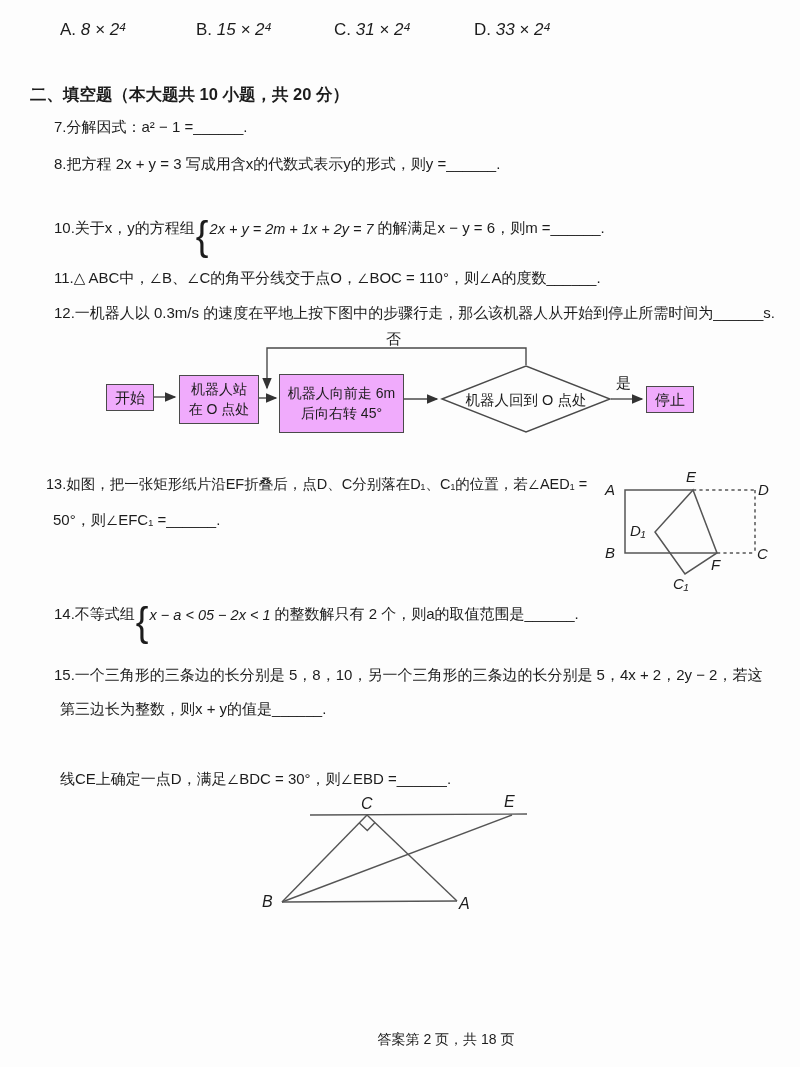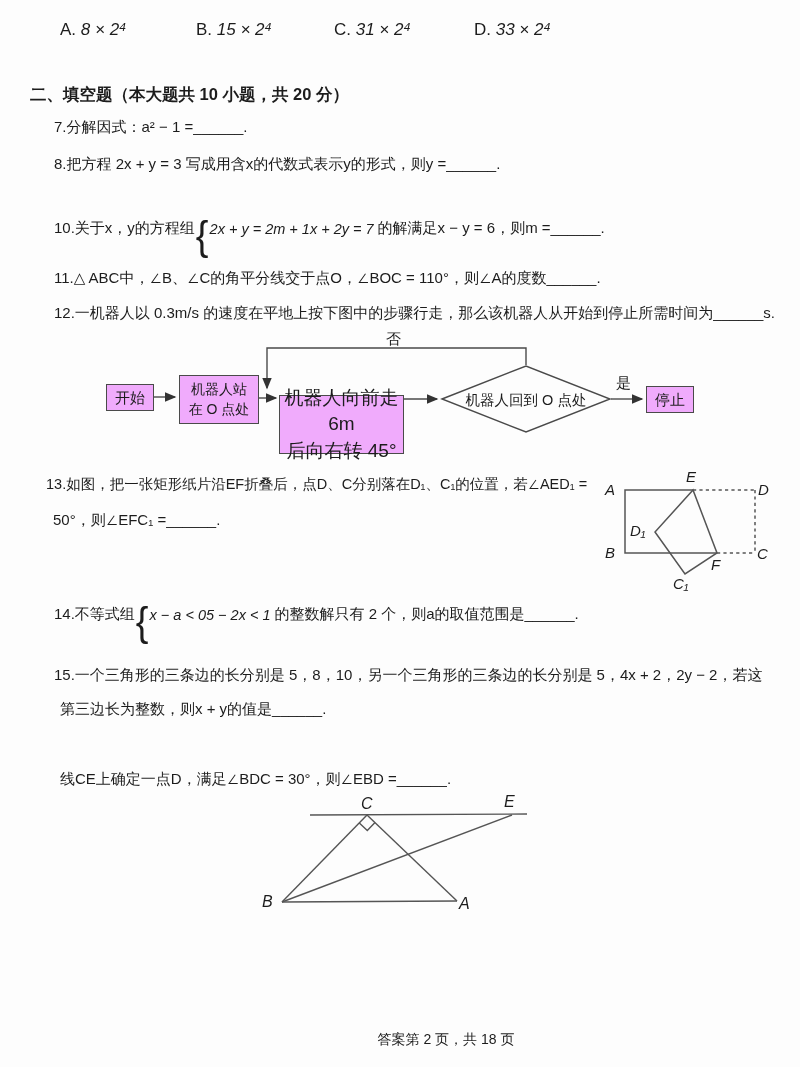--- a/index.html
+++ b/index.html
@@ -98,21 +98,21 @@
   <div class="q" style="left:54px;top:269px;">11.△ ABC中，∠B、∠C的角平分线交于点O，∠BOC = 110°，则∠A的度数______.</div>
   <div class="q" style="left:54px;top:304px;">12.一机器人以 0.3m/s 的速度在平地上按下图中的步骤行走，那么该机器人从开始到停止所需时间为______s.</div>
 
   <div class="fbox" style="left:106px;top:384px;width:46px;height:25px;font-size:15px;">
     <span>开始</span>
   </div>
   <div class="fbox" style="left:179px;top:375px;width:78px;height:47px;">
     <span>机器人站</span>
     <span>在 O 点处</span>
   </div>
-  <div class="fbox" style="left:279px;top:395px;width:123px;height:57px;font-size:19px;text-align:center;">
+  <div class="fbox" style="left:279px;top:374px;width:123px;height:57px;font-size:14px;text-align:center;">
     <span>机器人向前走 6m</span>
     <span>后向右转 45°</span>
   </div>
   <div class="diamond-text" style="left:440px;top:391px;">机器人回到 O 点处</div>
   <div class="flabel" style="left:386px;top:330px;">否</div>
   <div class="flabel" style="left:616px;top:374px;">是</div>
   <div class="fbox" style="left:646px;top:386px;width:46px;height:25px;font-size:15px;">
     <span>停止</span>
   </div>
 

